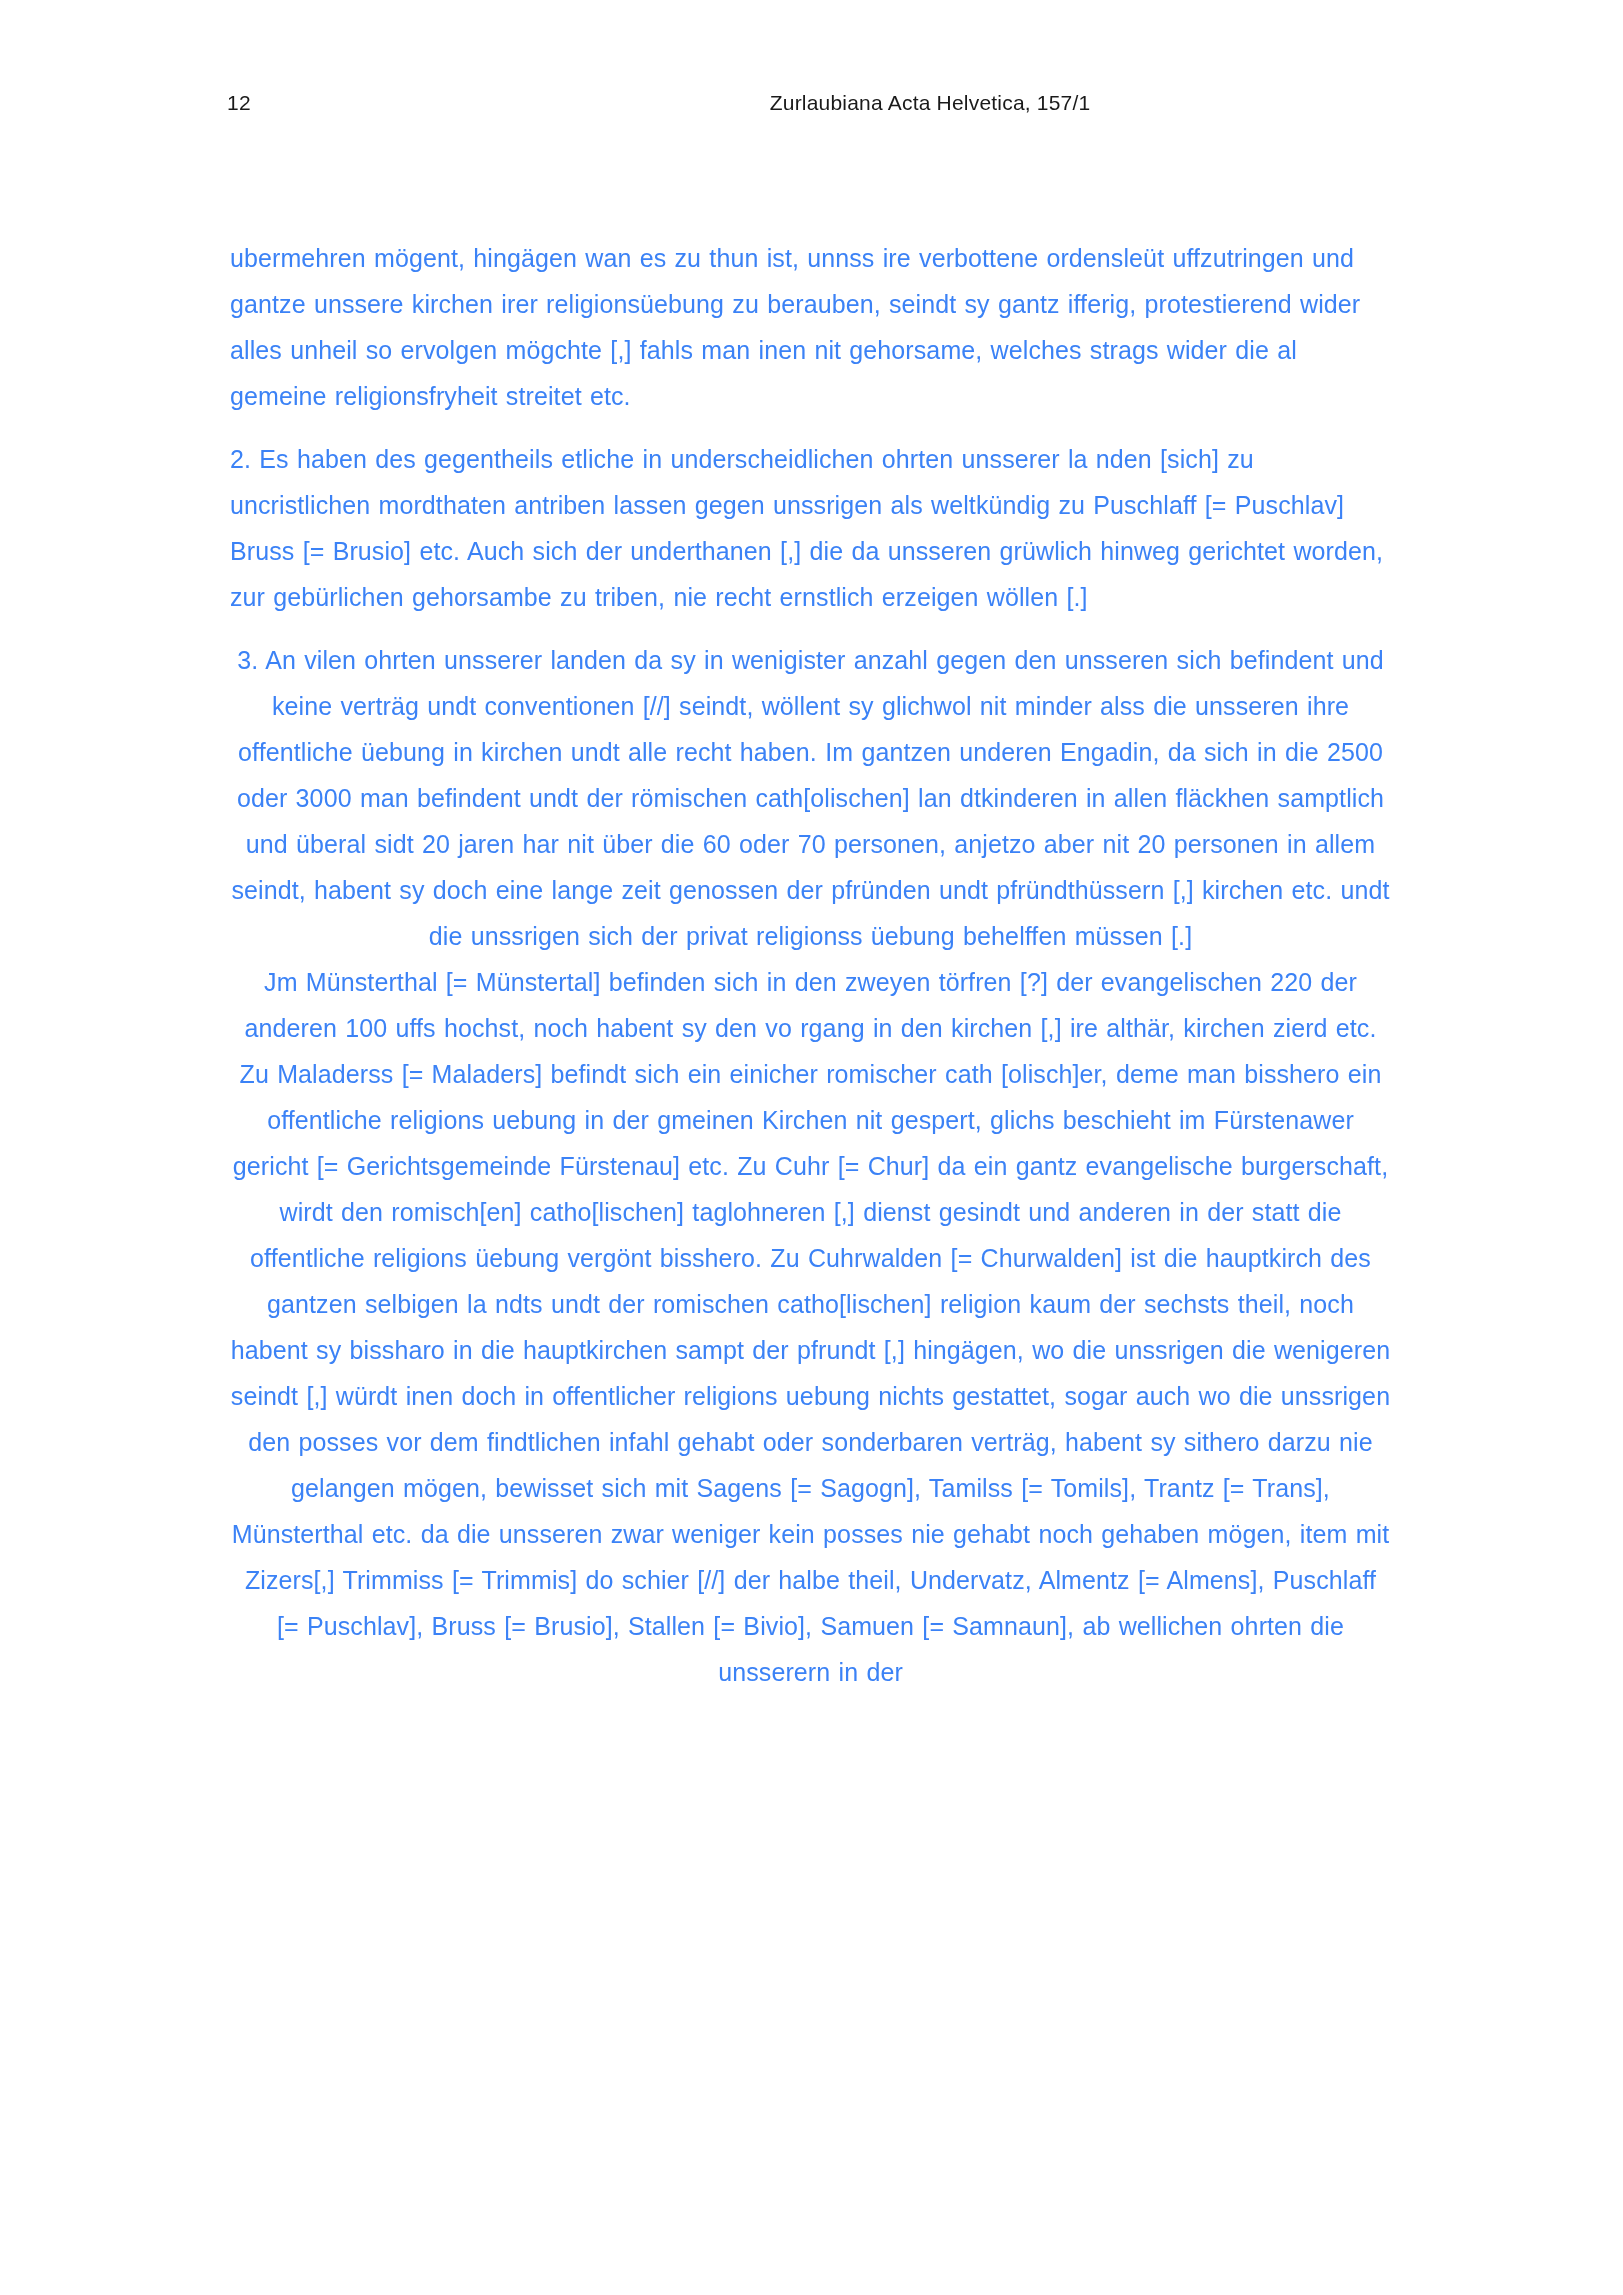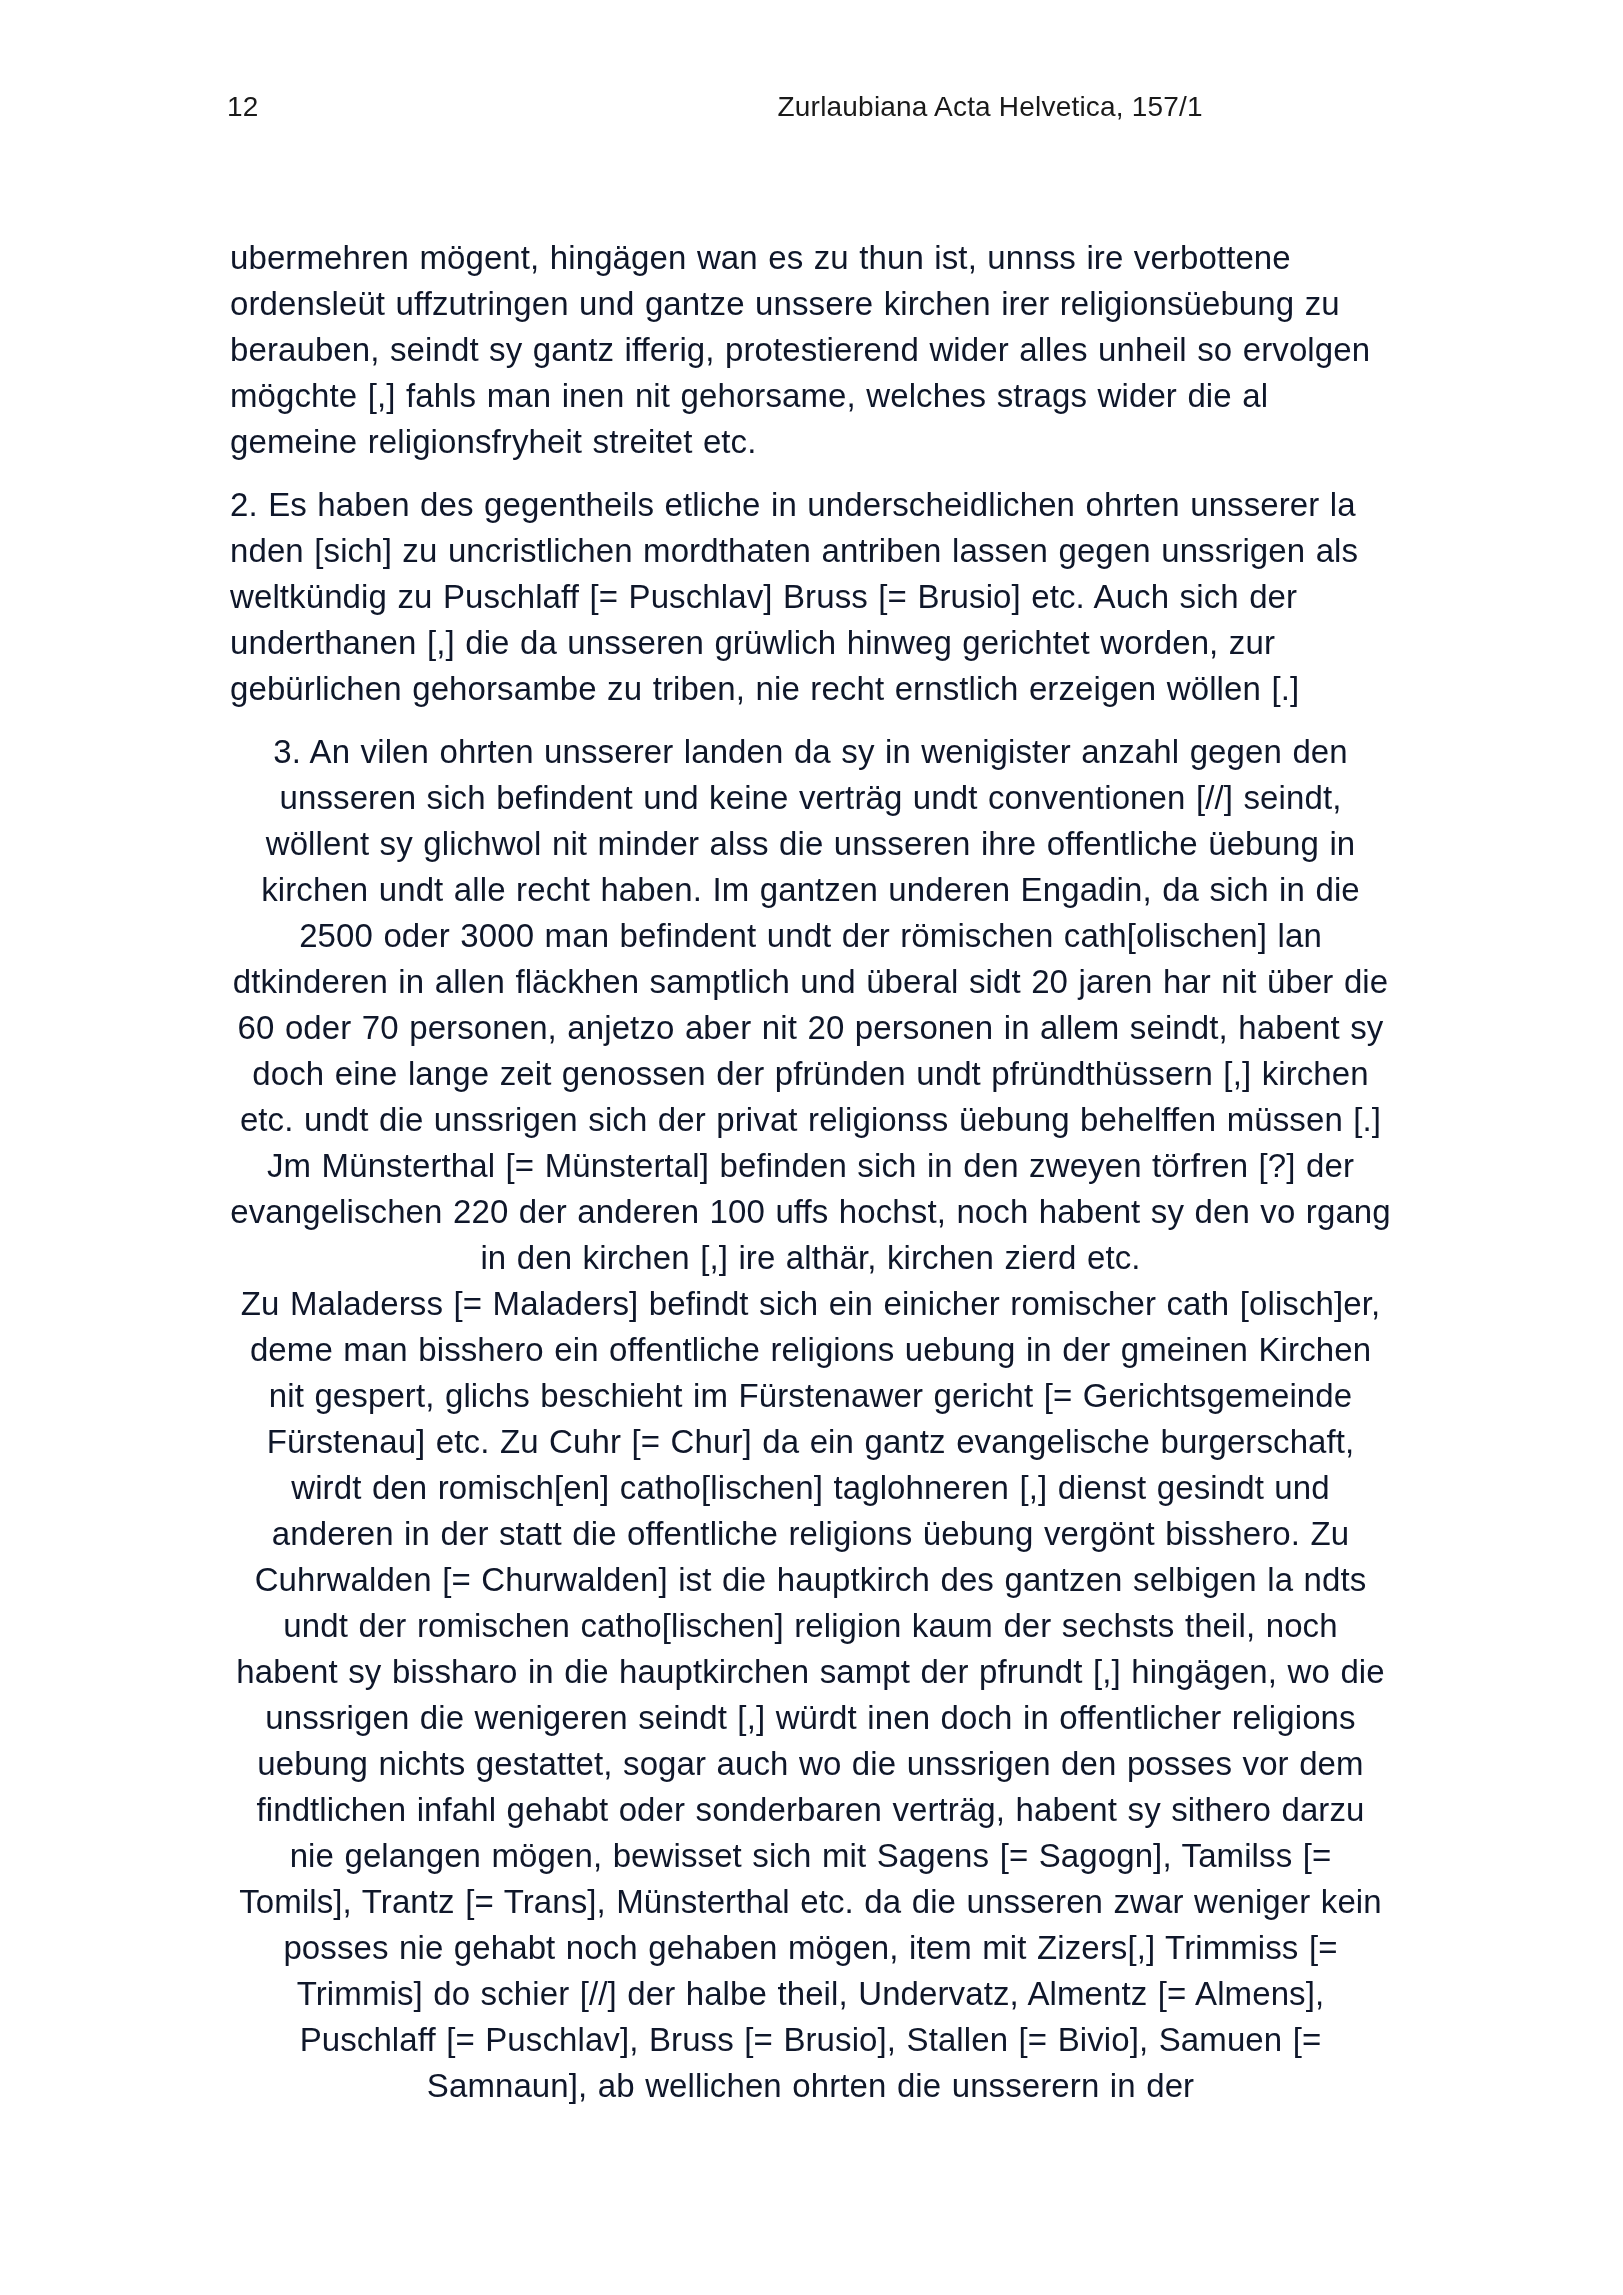--- a/index.html
+++ b/index.html
@@ -22,46 +22,46 @@
     padding: 0;
     background: #ffffff;
   }
   .header {
     position: absolute;
     top: 91px;
     left: 227px;
     width: 1185px;
     display: flex;
     align-items: baseline;
-    font-size: 28px;
+    font-size: 21px;
     letter-spacing: 0.2px;
     color: #1a1a1a;
   }
   .header .page-number {
     flex: 0 0 auto;
   }
   .header .running-title {
     margin-left: 519px;
     flex: 0 0 auto;
     white-space: nowrap;
   }
   .body-text {
     position: absolute;
     top: 235px;
     left: 230px;
     width: 1161px;
   }
   .para {
-    font-size: 33px;
+    font-size: 25px;
     line-height: 46px;
     letter-spacing: 0.1px;
     word-spacing: 1.2px;
     margin: 0 0 17px 0;
     text-align: left;
-    color: #0f172a;
+    color: #3b82f6;
     white-space: pre-wrap;
   }
   .para:last-child {
     margin-bottom: 0;
     text-align: center;
   }
 </style>
 </head>
 <body>
 

